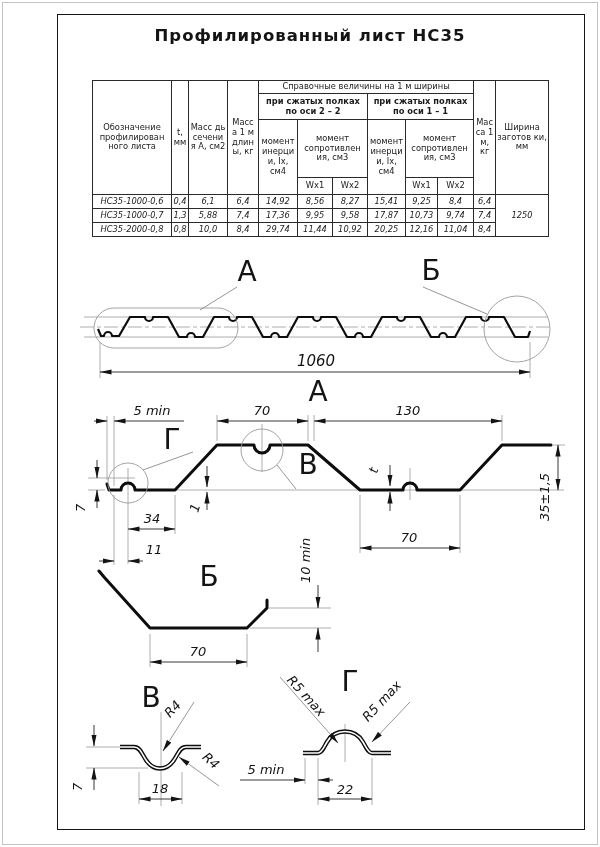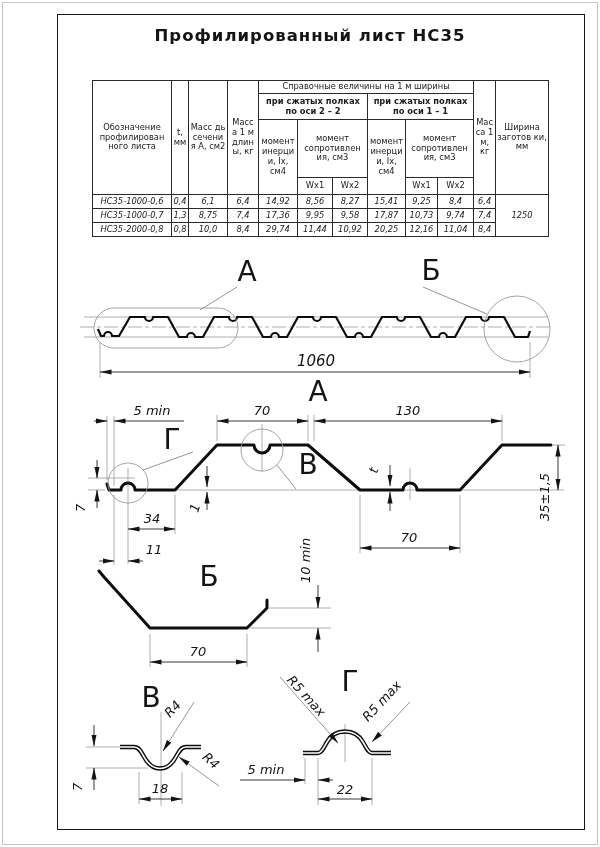--- a/index.html
+++ b/index.html
@@ -84,21 +84,21 @@
     <td>8,27</td>
     <td>15,41</td>
     <td>9,25</td>
     <td>8,4</td>
     <td>6,4</td>
     <td rowspan="3">1250</td>
   </tr>
   <tr class="d">
     <td>НС35-1000-0,7</td>
     <td>1,3</td>
-    <td>8,75</td>
+    <td>5,88</td>
     <td>7,4</td>
     <td>17,36</td>
     <td>9,95</td>
     <td>9,58</td>
     <td>17,87</td>
     <td>10,73</td>
     <td>9,74</td>
     <td>7,4</td>
   </tr>
   <tr class="d">

